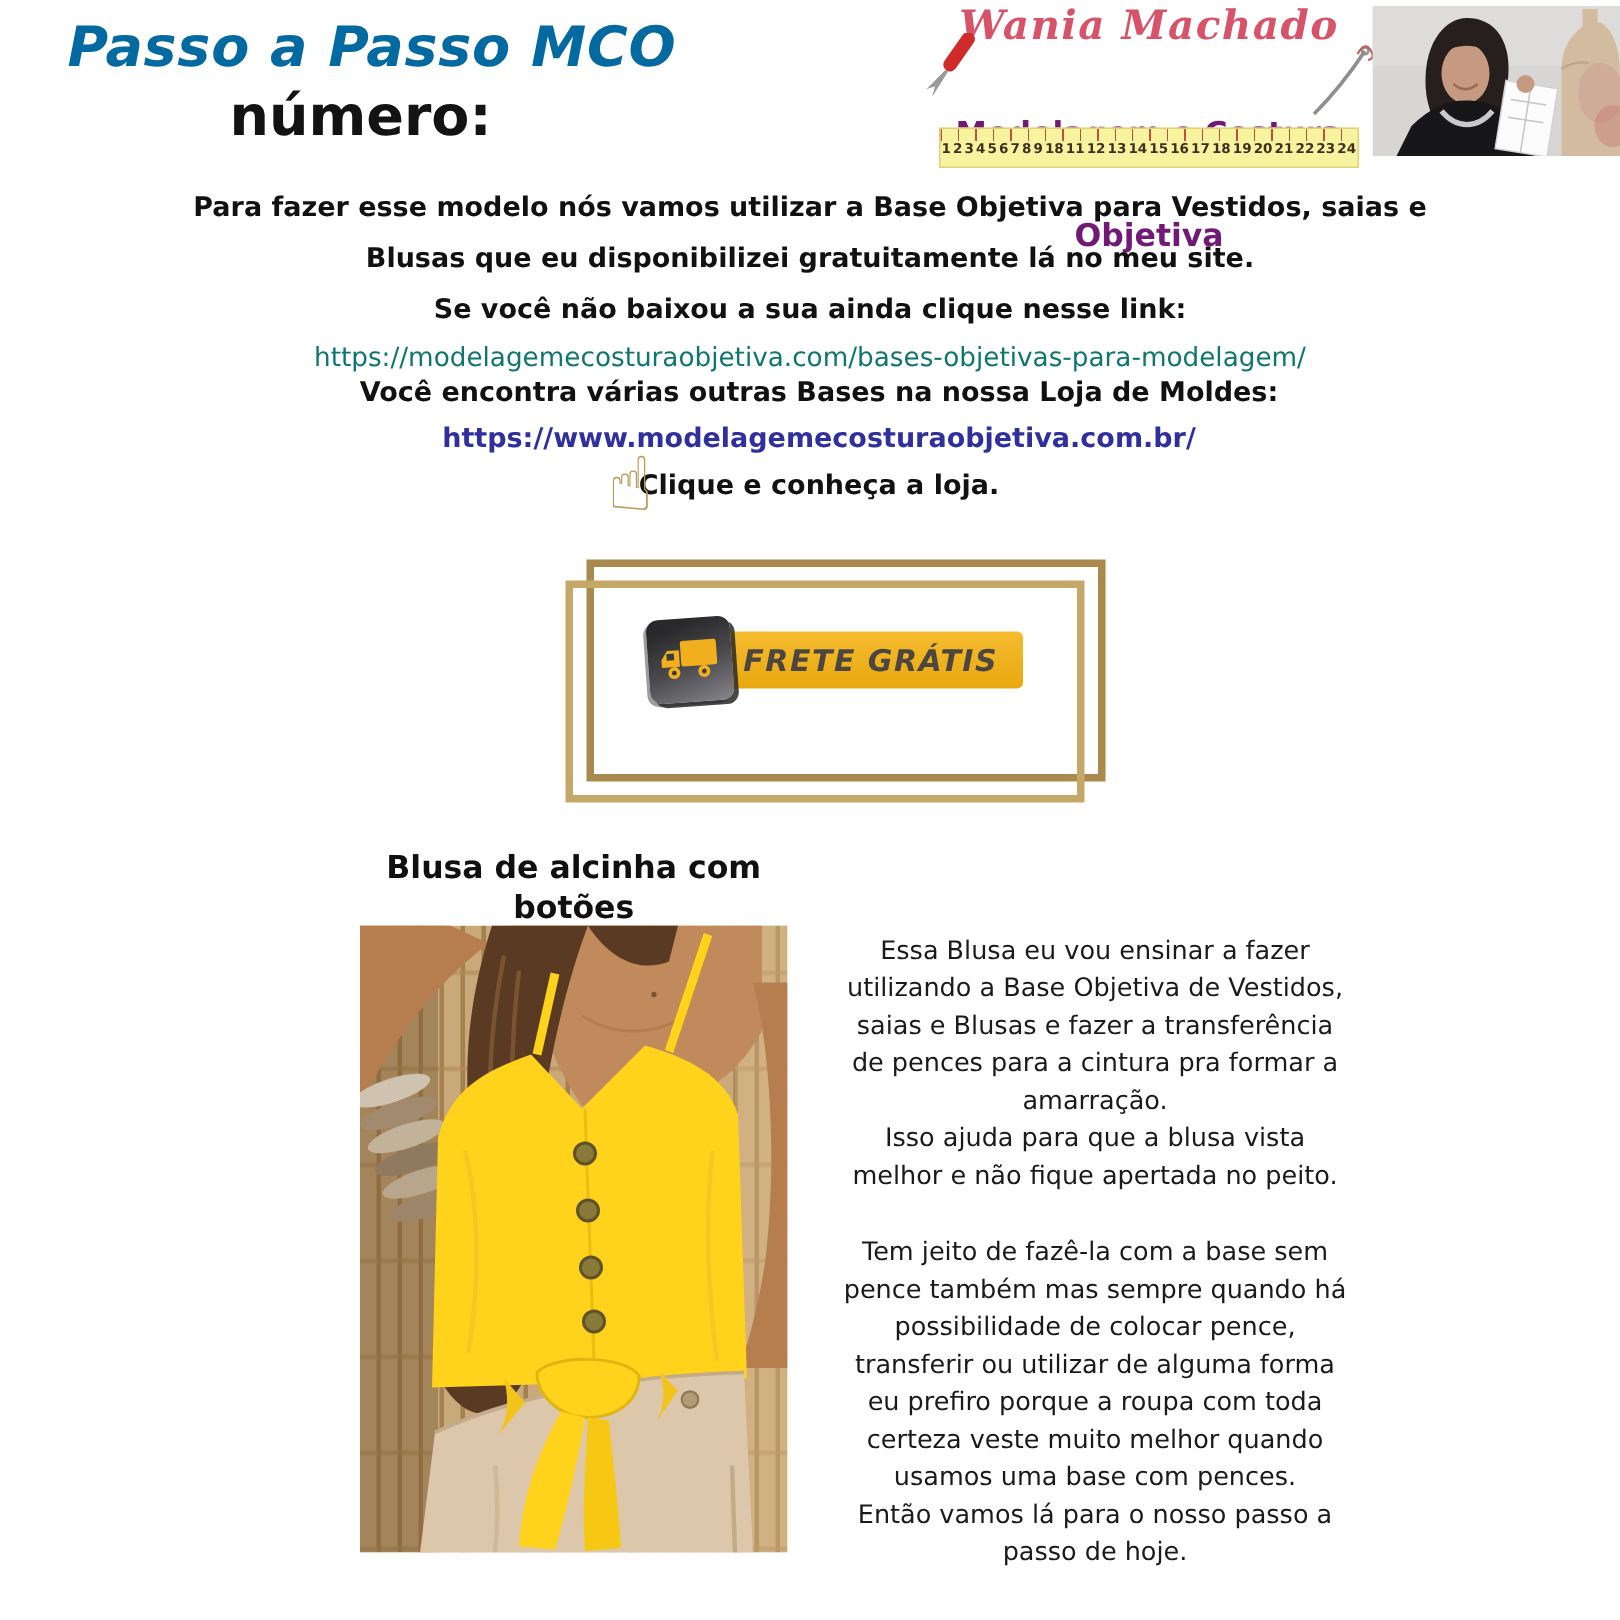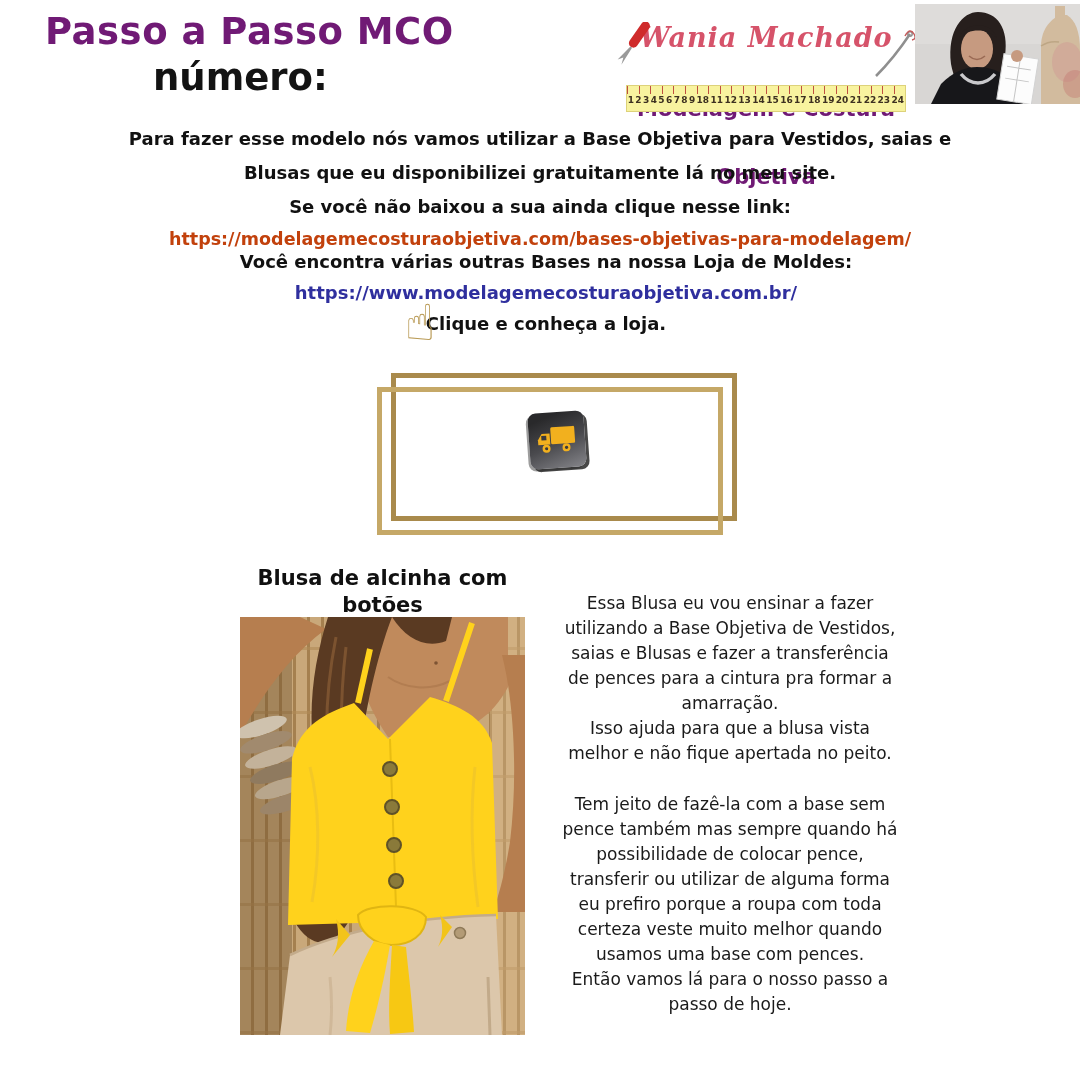--- a/index.html
+++ b/index.html
@@ -9,47 +9,47 @@
     background:#ffffff;
     font-family:"DejaVu Sans","Liberation Sans",sans-serif;
     color:#141414;
     overflow:hidden;
   }
   .abs { position:absolute; }
   .pre { white-space:pre-line; }
 
   
   .title-block { left:45px; top:10px; }
-  .title-line1 { font-size:37px; font-weight:bold; letter-spacing:.5px; color:#701a75; }
+  .title-line1 { font-size:37px; font-weight:bold; letter-spacing:.5px; color:#0369a1;font-style:italic; }
   .title-line2 { display:flex; align-items:center; margin-top:3px; margin-left:108px; }
   .title-label { font-size:37px; font-weight:bold; color:#131313; }
   .title-value { font-size:33px; font-weight:normal; letter-spacing:1px; color:#222; margin-left:10px; }
 
   
   .logo { left:618px; top:2px; width:296px; height:110px; text-align:center; }
   .logo-name { font-family:"DejaVu Serif","Liberation Serif",serif; font-style:italic; font-weight:bold;
-               font-size:27px; color:#d6536a; letter-spacing:1px;margin-top:20px; }
+               font-size:27px; color:#d6536a; letter-spacing:1px; }
   .logo-sub { font-size:21px; font-weight:bold; color:#701a75; line-height:24px;margin-top:44px; }
   .ruler { position:absolute; left:8px; right:8px; bottom:0; height:27px;
            background-color:#f8f39f;
            background-image:repeating-linear-gradient(90deg,#c05040 0 1px,transparent 1px 11.6px);
            background-size:100% 8px; background-repeat:no-repeat;
            border:1px solid #ddd27a; }
   .ruler-nums { display:flex; justify-content:space-around; padding-top:9px;
                 font-size:9px; font-weight:bold; color:#3d3020; }
   .ripper-icon { position:absolute; left:-4px; top:20px; }
   .needle-icon { position:absolute; right:-2px; top:26px; }
 
   
   .header-photo { left:915px; top:4px; width:165px; height:100px; }
 
   
   .intro { left:0; top:122px; width:1080px; text-align:center; }
   .intro-text { font-size:18px; font-weight:bold; line-height:34px; color:#111; }
-  .intro-link { font-size:17.5px; font-weight:bold; color:#c2410c; margin-top:5px; }
+  .intro-link { font-size:17.5px; font-weight:normal; color:#0f766e; margin-top:5px; }
 
   
   .store { left:0; top:246px; width:1092px; text-align:center; }
   .store-heading { font-size:18px; font-weight:bold; line-height:31px; color:#111; }
   .store-link { font-size:18px; font-weight:bold; line-height:31px; color:#2f2f9e; }
   .store-cta { font-size:18px; font-weight:bold; line-height:31px; color:#111; }
   .hand { left:405px; top:298px; font-size:50px; color:#b99a55; line-height:1; }
 
   
   .promo { left:372px; top:368px; width:370px; height:172px; }
@@ -65,21 +65,21 @@
   .badge-label { height:38px; margin-left:-9px; padding:0 17px; z-index:1;
                  background:linear-gradient(#f6bd30,#e7a70f); border-radius:4px;
                  display:flex; align-items:center;
                  font-size:20px; font-weight:bold; font-style:italic; letter-spacing:1px; color:#4c4640; }
 
   
   .feature-heading { left:225px; top:565px; width:315px; text-align:center;
                      font-size:21px; font-weight:bold; line-height:27px; color:#101010; }
   .blouse-photo { left:240px; top:617px; width:285px; height:418px; }
 
-  .feature-desc { left:556px; top:591px; width:348px; text-align:center;
+  .feature-desc { left:556px; top:622px; width:348px; text-align:center;
                   font-size:17px; line-height:25px; color:#1a1a1a; }
   .feature-desc .p2 { margin-top:26px; }
 </style>
 </head>
 <body>
 
 <div class="abs title-block">
   <div class="title-line1">Passo a Passo MCO</div>
   <div class="title-line2">
     <span class="title-label">número:</span>
@@ -189,20 +189,21 @@
         <svg width="40" height="32" viewBox="0 0 40 32">
           <rect x="14" y="3" width="24" height="17" rx="1.5" fill="#f2b01e"></rect>
           <path d="M13,9 L5,9 L1,15 L1,20 L13,20 Z" fill="#f2b01e"></path>
           <rect x="4.5" y="11" width="5" height="4.5" fill="#3a3a3c"></rect>
           <circle cx="9" cy="24" r="4" fill="#f2b01e"></circle>
           <circle cx="9" cy="24" r="1.6" fill="#3a3a3c"></circle>
           <circle cx="29" cy="24" r="4" fill="#f2b01e"></circle>
           <circle cx="29" cy="24" r="1.6" fill="#3a3a3c"></circle>
         </svg>
       </div>
+      <div class="badge-label">FRETE GRÁTIS</div>
     </div>
   </div>
 </div>
 
 <div class="abs feature-heading pre">Blusa de alcinha com botões
 na frente</div>
 
 <div class="abs blouse-photo">
   <svg width="285" height="418" viewBox="0 0 285 418">
     <defs>

